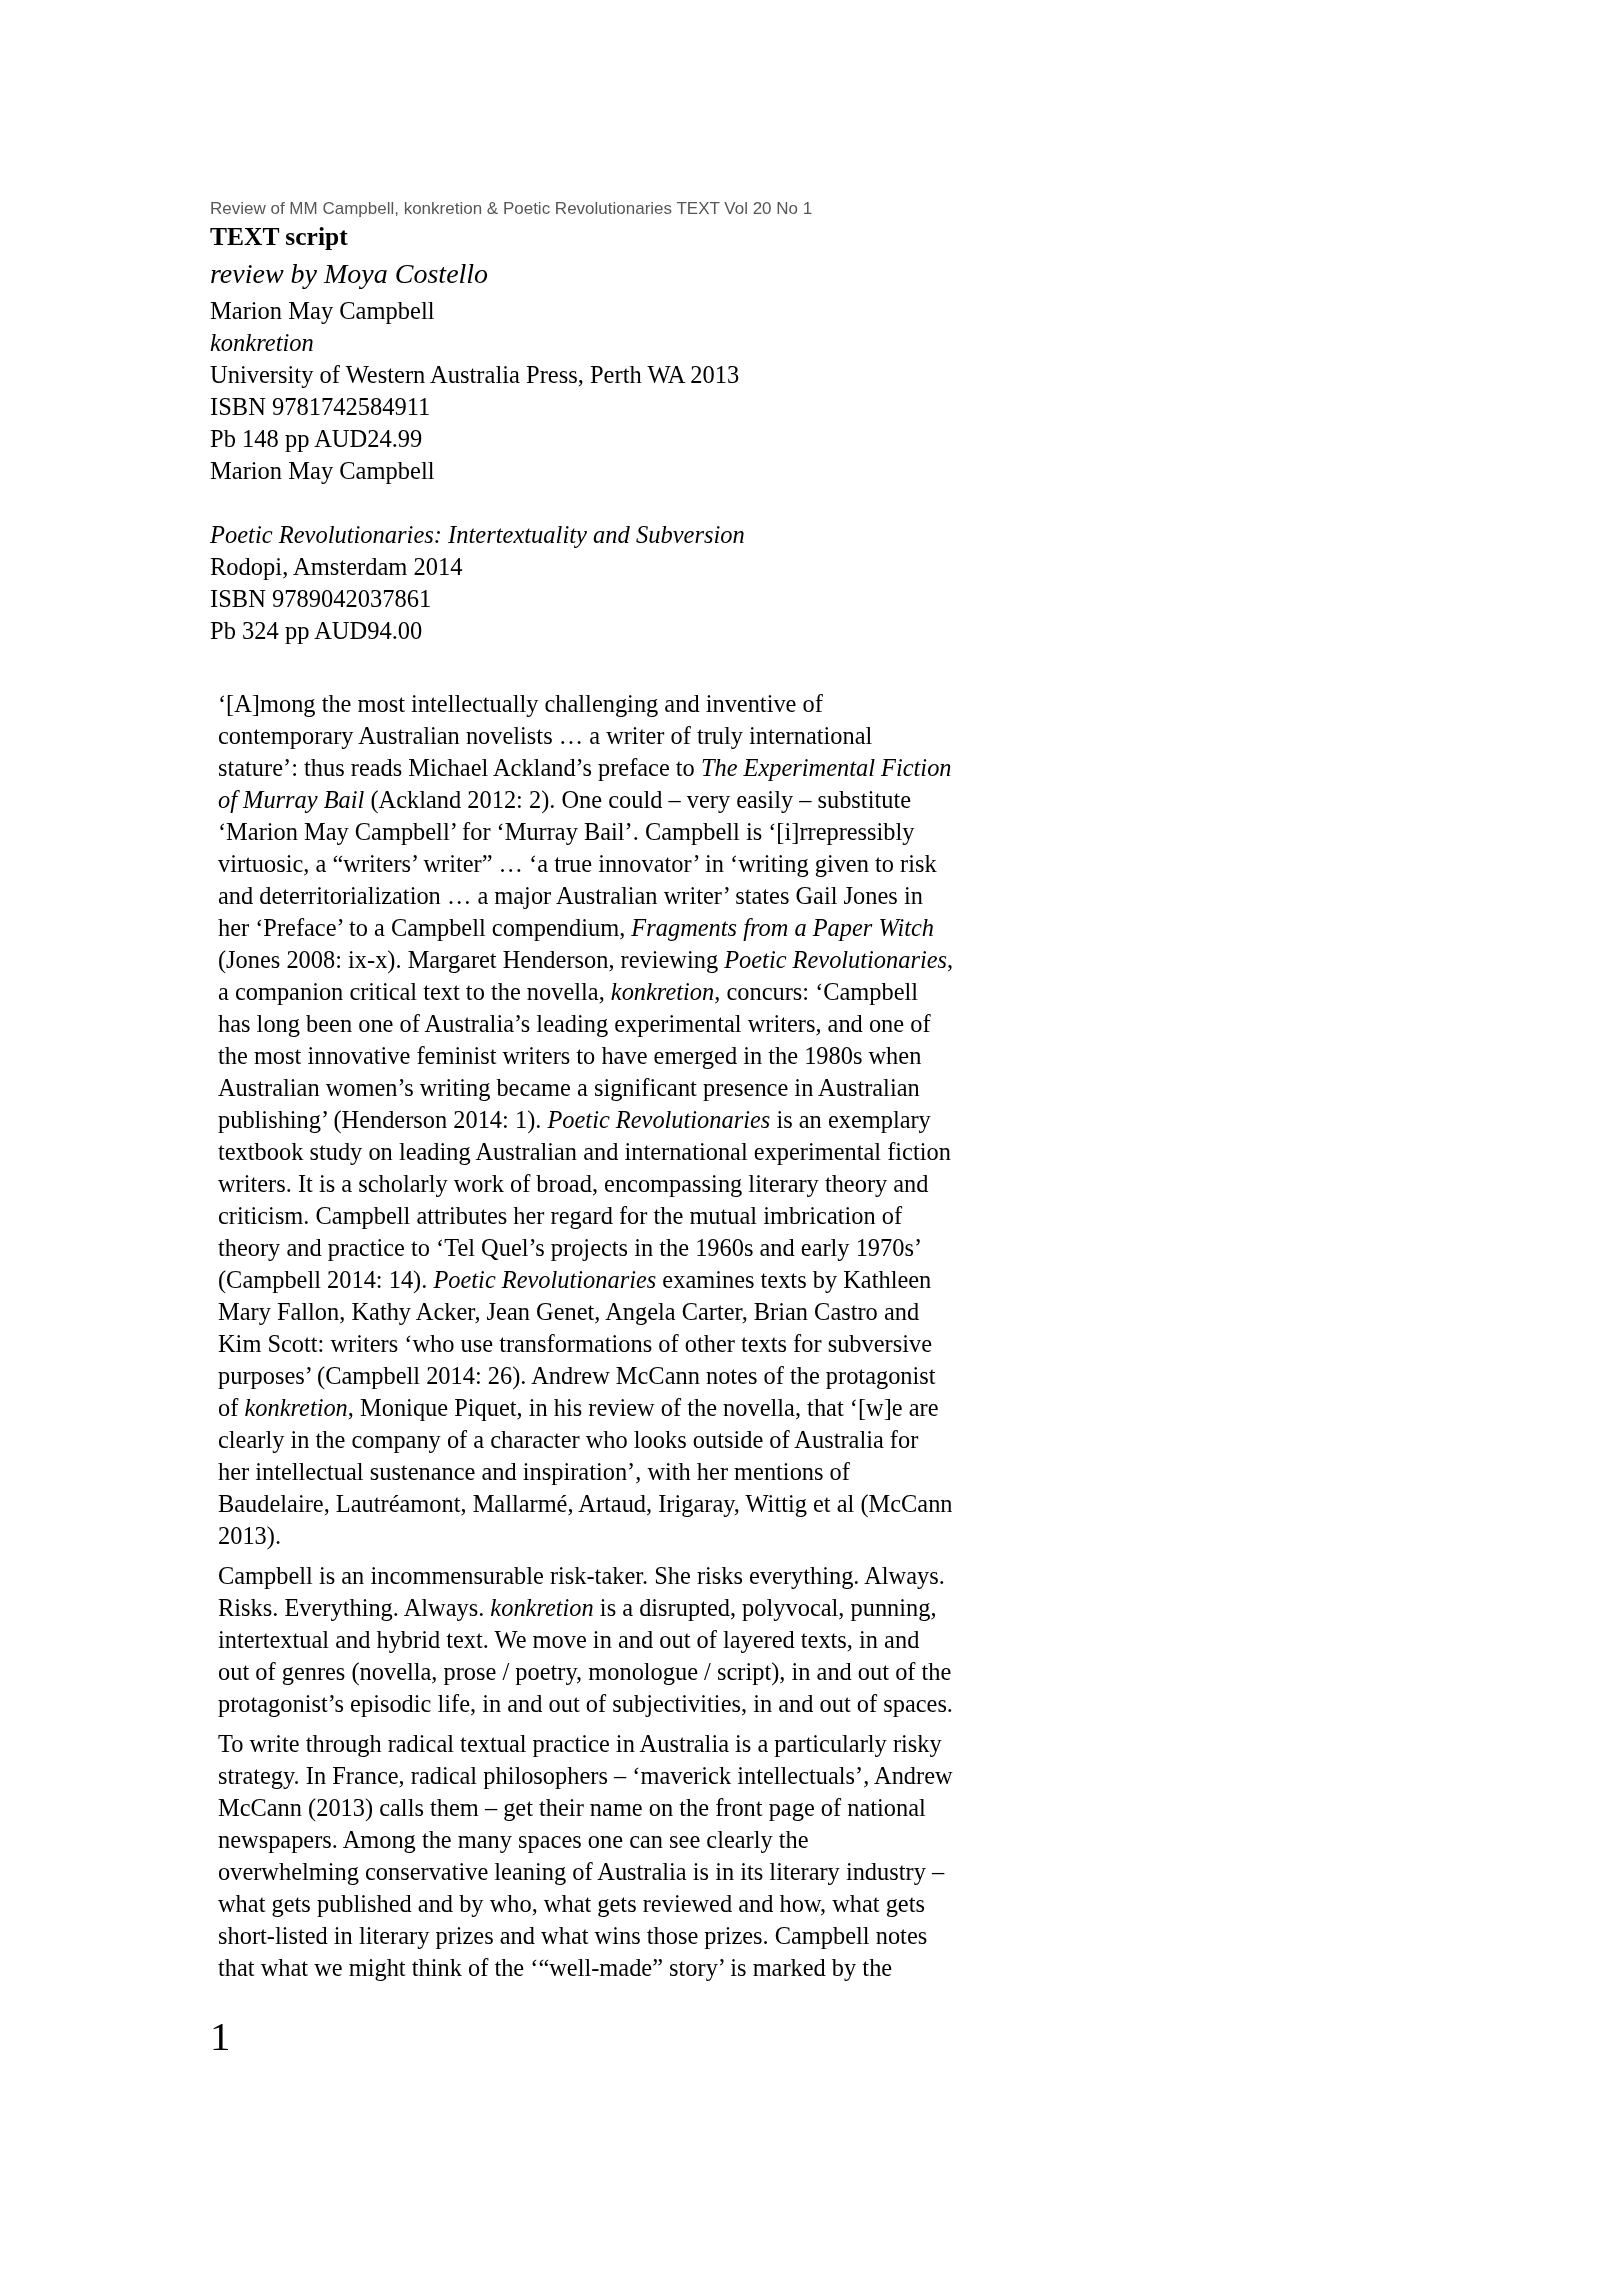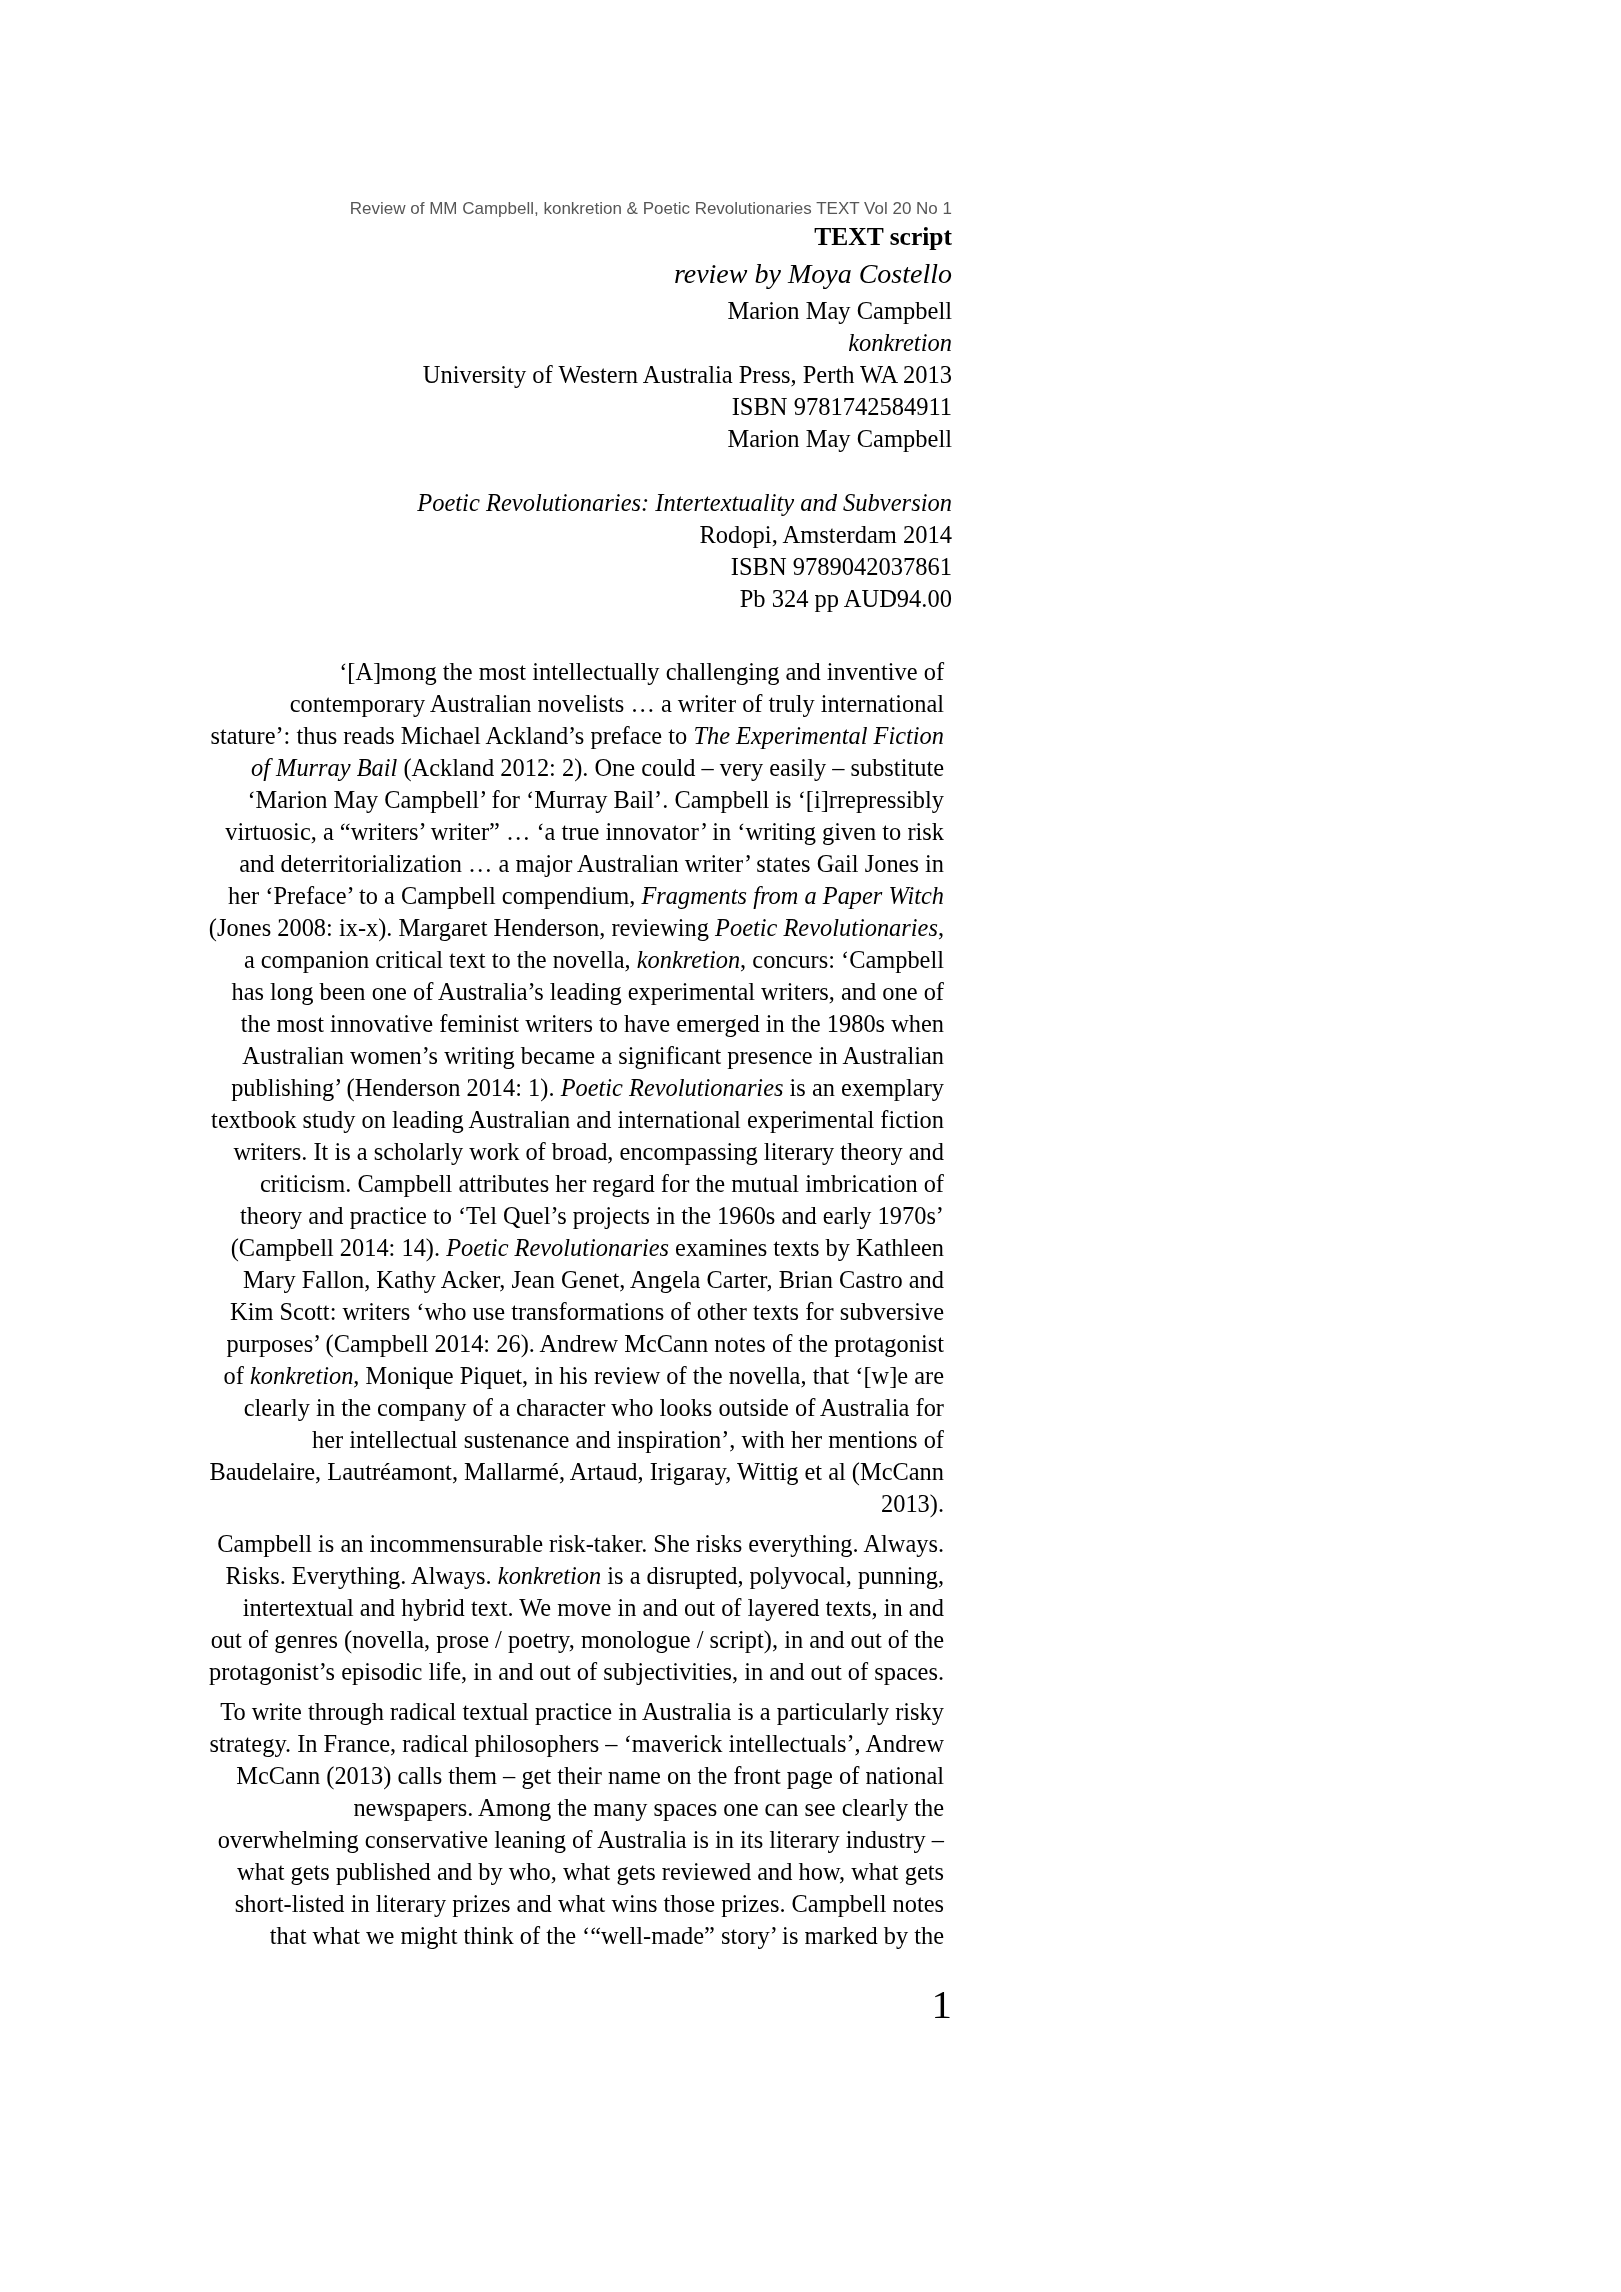--- a/index.html
+++ b/index.html
@@ -7,24 +7,23 @@
     position: relative;
     width: 1621px;
     height: 2293px;
     background: #ffffff;
     font-family: "Liberation Serif", "DejaVu Serif", serif;
     color: #000000;
     overflow: hidden;
   }
   .content {
     position: absolute;
-    left: 199px;
+    left: 210px;
     top: 197px;
     width: 753px;
-    text-align: right;
   }
   .running-head {
     font-family: "Liberation Sans", "DejaVu Sans", sans-serif;
     font-size: 17px;
     line-height: 23.5px;
     color: #575757;
     white-space: nowrap;
   }
   .section-label {
     font-size: 25.5px;
@@ -72,20 +71,21 @@
     <div class="section-label">TEXT script</div>
 
 
     <div class="byline">review by Moya Costello</div>
 
     <div>
       <div class="meta-line">Marion May Campbell</div>
       <div class="meta-line italic">konkretion</div>
       <div class="meta-line">University of Western Australia Press, Perth WA 2013</div>
       <div class="meta-line">ISBN 9781742584911</div>
+      <div class="meta-line">Pb 148 pp AUD24.99</div>
     </div>
 
     <div>
       <div class="meta-line">Marion May Campbell</div>
       <div class="meta-line italic block2-title">Poetic Revolutionaries: Intertextuality and Subversion</div>
       <div class="meta-line">Rodopi, Amsterdam 2014</div>
       <div class="meta-line">ISBN 9789042037861</div>
       <div class="meta-line">Pb 324 pp AUD94.00</div>
     </div>
 

